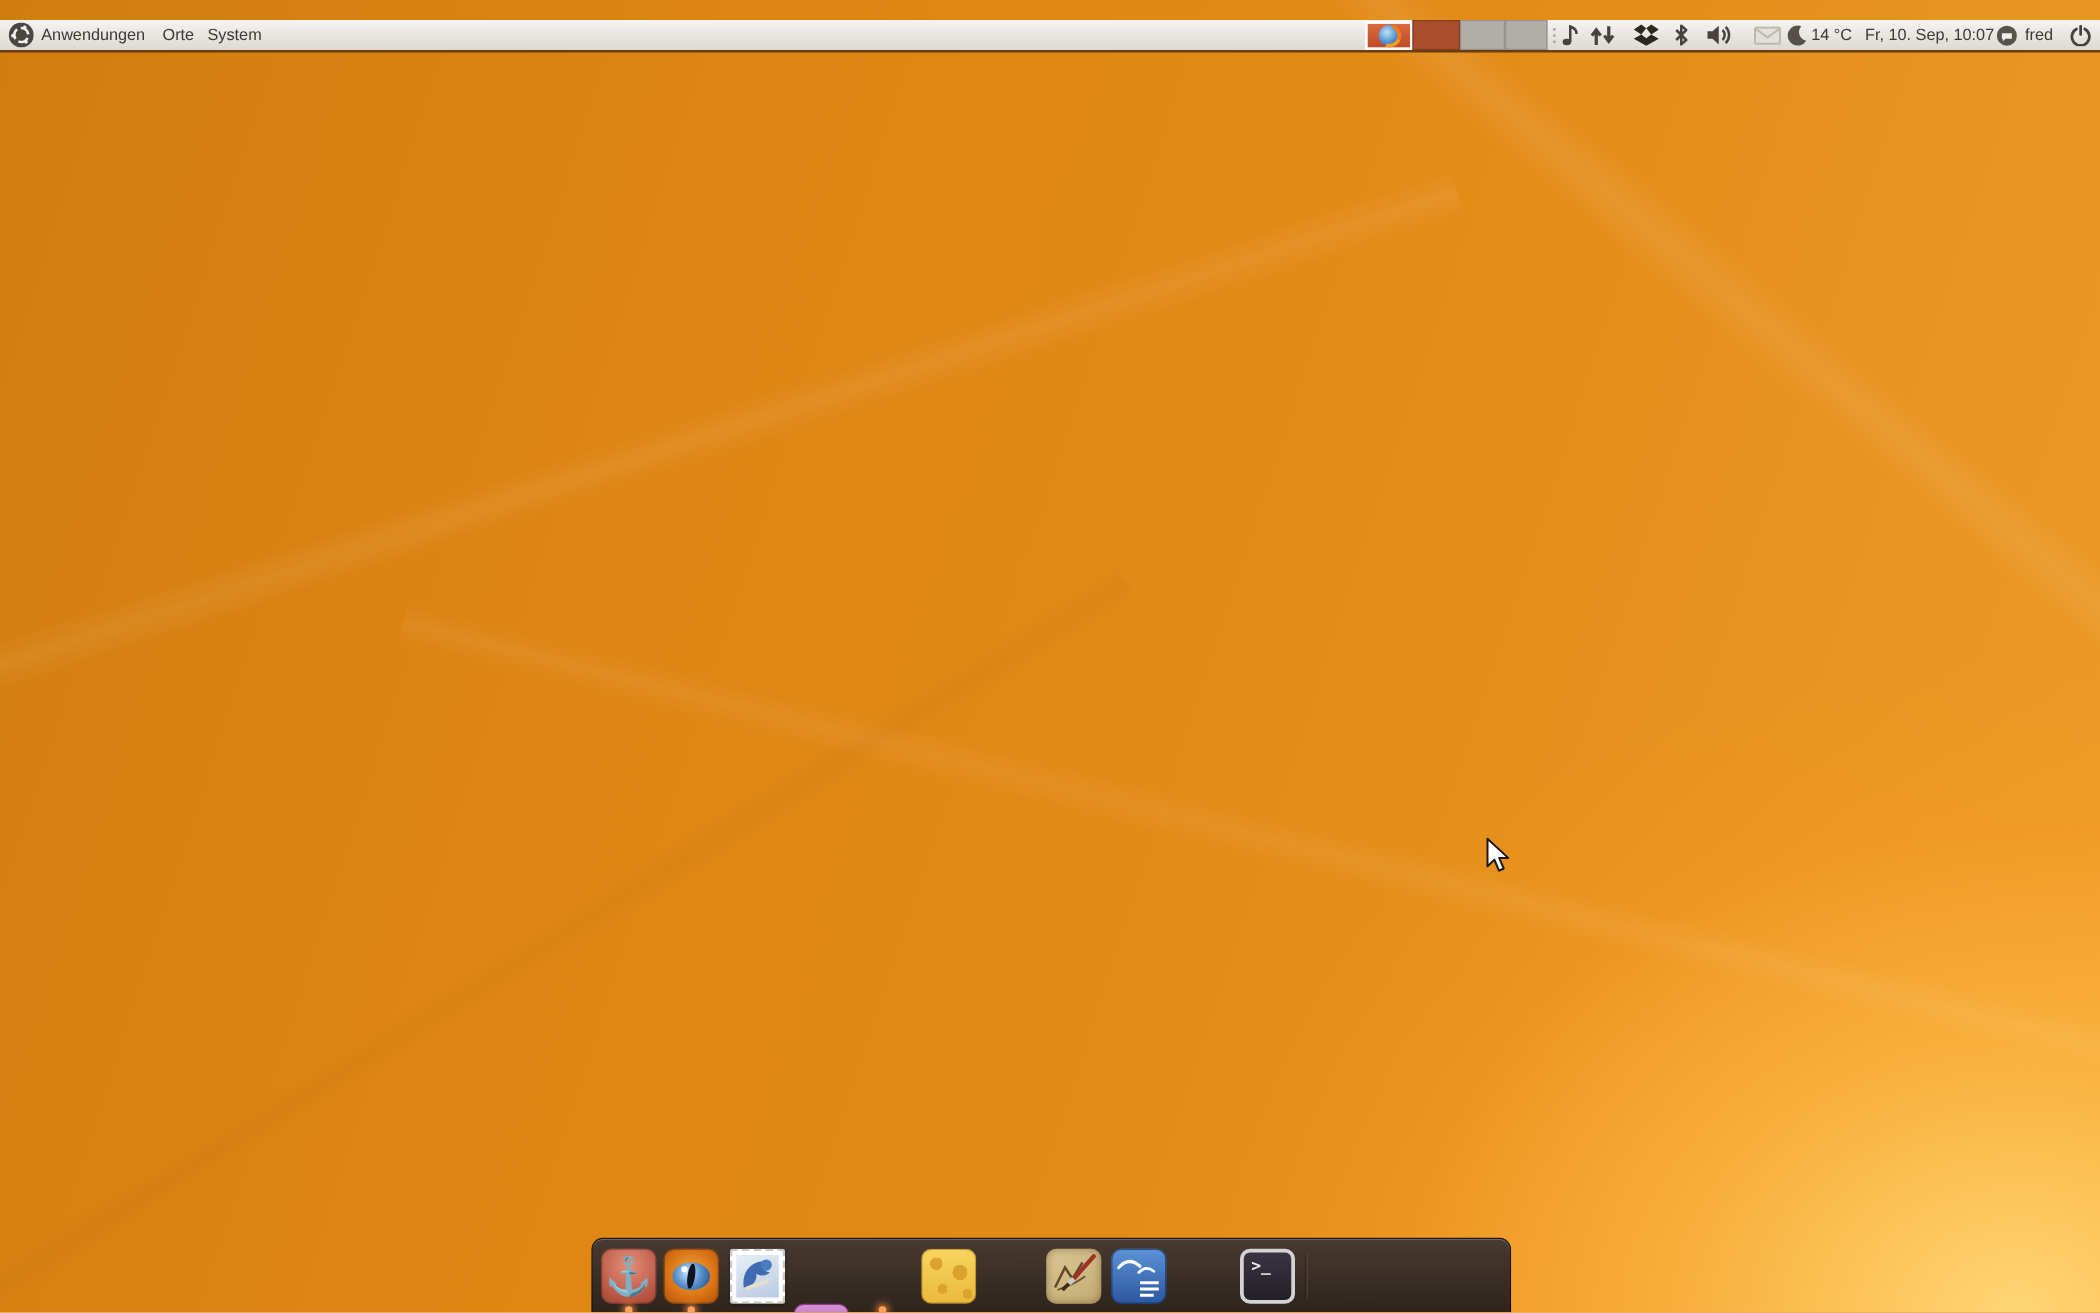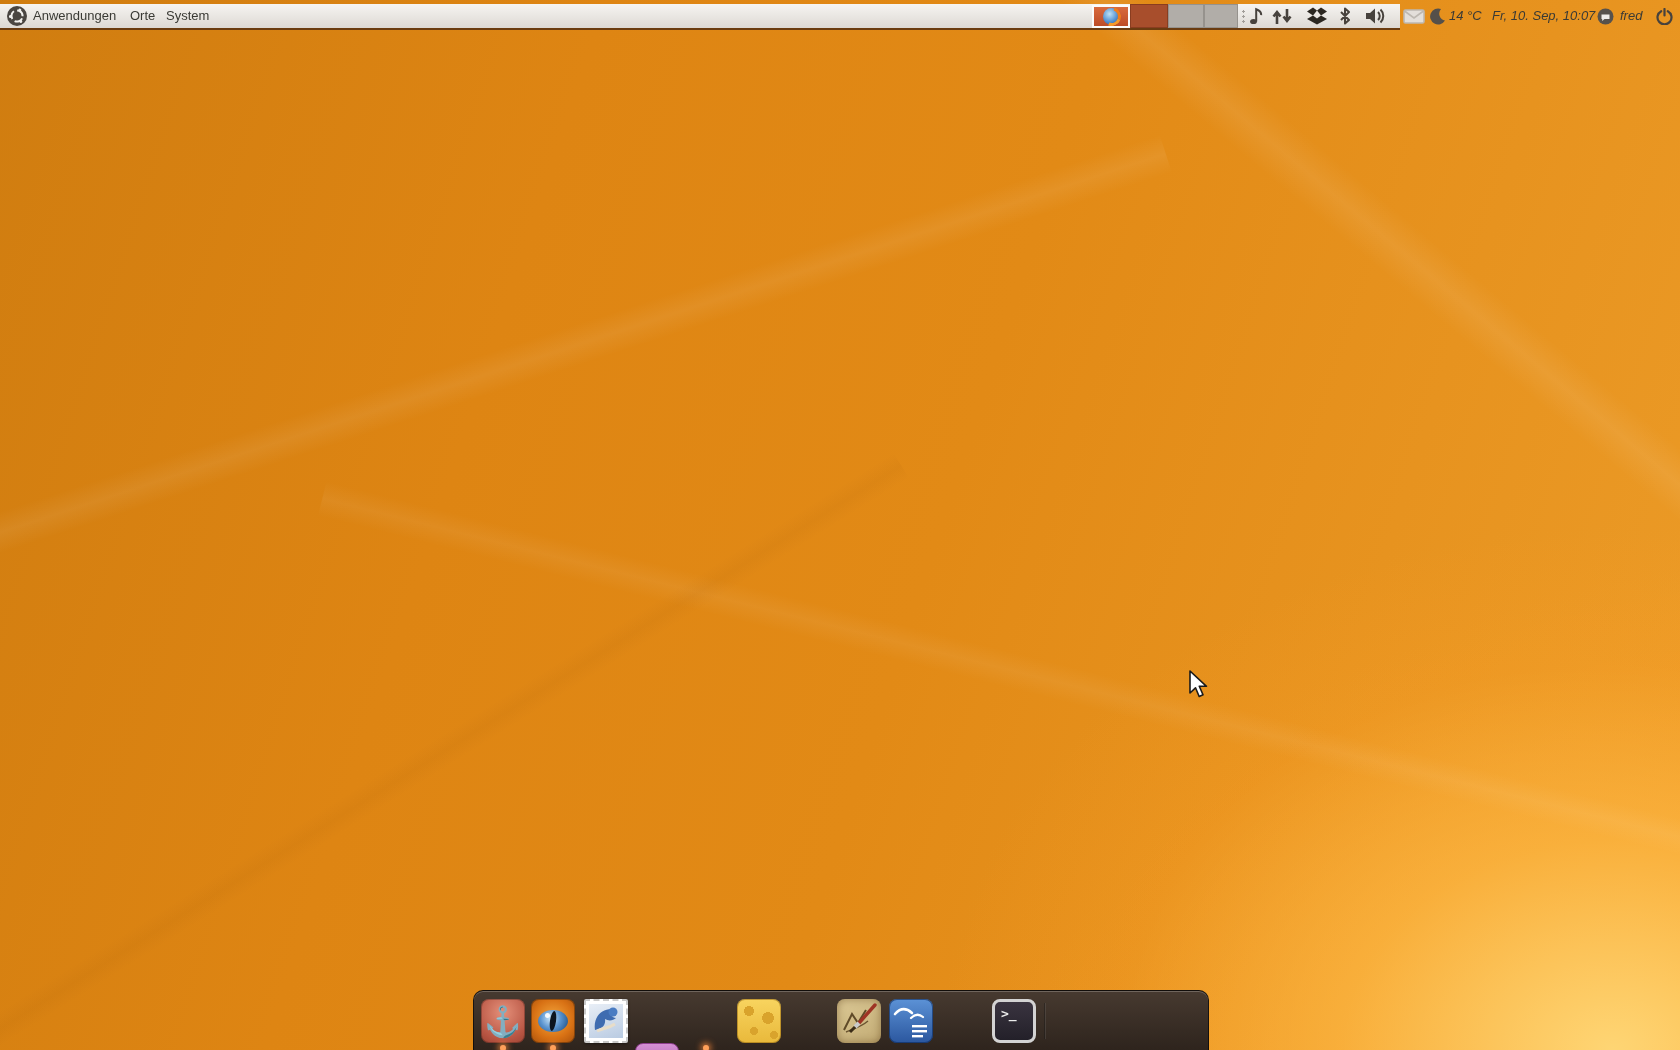--- a/index.html
+++ b/index.html
@@ -18,28 +18,28 @@
   .s1 { left:-200px; top:120px; width:1400px; height:500px; transform:rotate(-18deg);
         background:linear-gradient(180deg, transparent 46%, rgba(255,255,255,.07) 50%, transparent 54%); }
   .s2 { left:300px; top:380px; width:1500px; height:600px; transform:rotate(14deg);
         background:linear-gradient(180deg, transparent 47%, rgba(255,255,255,.06) 50%, transparent 53%); }
   .s3 { left:-300px; top:560px; width:1300px; height:500px; transform:rotate(-32deg);
         background:linear-gradient(180deg, transparent 47%, rgba(120,60,0,.05) 50%, transparent 53%); }
   .s4 { left:900px; top:-100px; width:1000px; height:700px; transform:rotate(40deg);
         background:linear-gradient(180deg, transparent 46%, rgba(255,255,255,.08) 50%, transparent 54%); }
 
   
-  .panel { position:absolute; left:0; top:4px; width:1400px; height:26px;
+  .panel { position:absolute; left:0; top:16px; width:1680px; height:26px;
     background:linear-gradient(#f6f4f1, #ddd9d4);
     border-bottom:2px solid #6b3c10; z-index:50; }
   .panel, .panel * { font-size:13px; color:#3a3a35; }
   .menu-item { position:absolute; top:0; height:24px; line-height:24px; cursor:default; }
   .logo { position:absolute; left:7px; top:2px; width:20px; height:20px; }
   .tray-ico { position:absolute; top:0; height:24px; display:flex; align-items:center; justify-content:center; }
-  .tray-txt { position:absolute; top:0; height:24px; line-height:24px; white-space:nowrap;font-style:italic; }
+  .tray-txt { position:absolute; top:0; height:24px; line-height:24px; white-space:nowrap; }
 
   .ff-btn { position:absolute; left:1092px; top:1px; width:38px; height:23px;
     border:2px solid #fbfbfa; background:linear-gradient(#d96a3d,#bd4c27);
     display:flex; align-items:center; justify-content:center; }
   .ff-globe { position:relative; width:17px; height:17px; border-radius:50%;
     background:radial-gradient(circle at 38% 35%, #bfe2f5 0%, #5f9bd6 45%, #2c5fa5 80%); }
   .ff-swoosh { position:absolute; inset:-1px; border-radius:50%; border:3px solid transparent;
     border-right-color:#ef7d1a; border-bottom-color:#f59a2a; transform:rotate(-25deg); }
   .ws-cell { position:absolute; top:0; height:24px; }
   .ws-active { background:#a84e2c; border:1px solid #8a3d20; }

